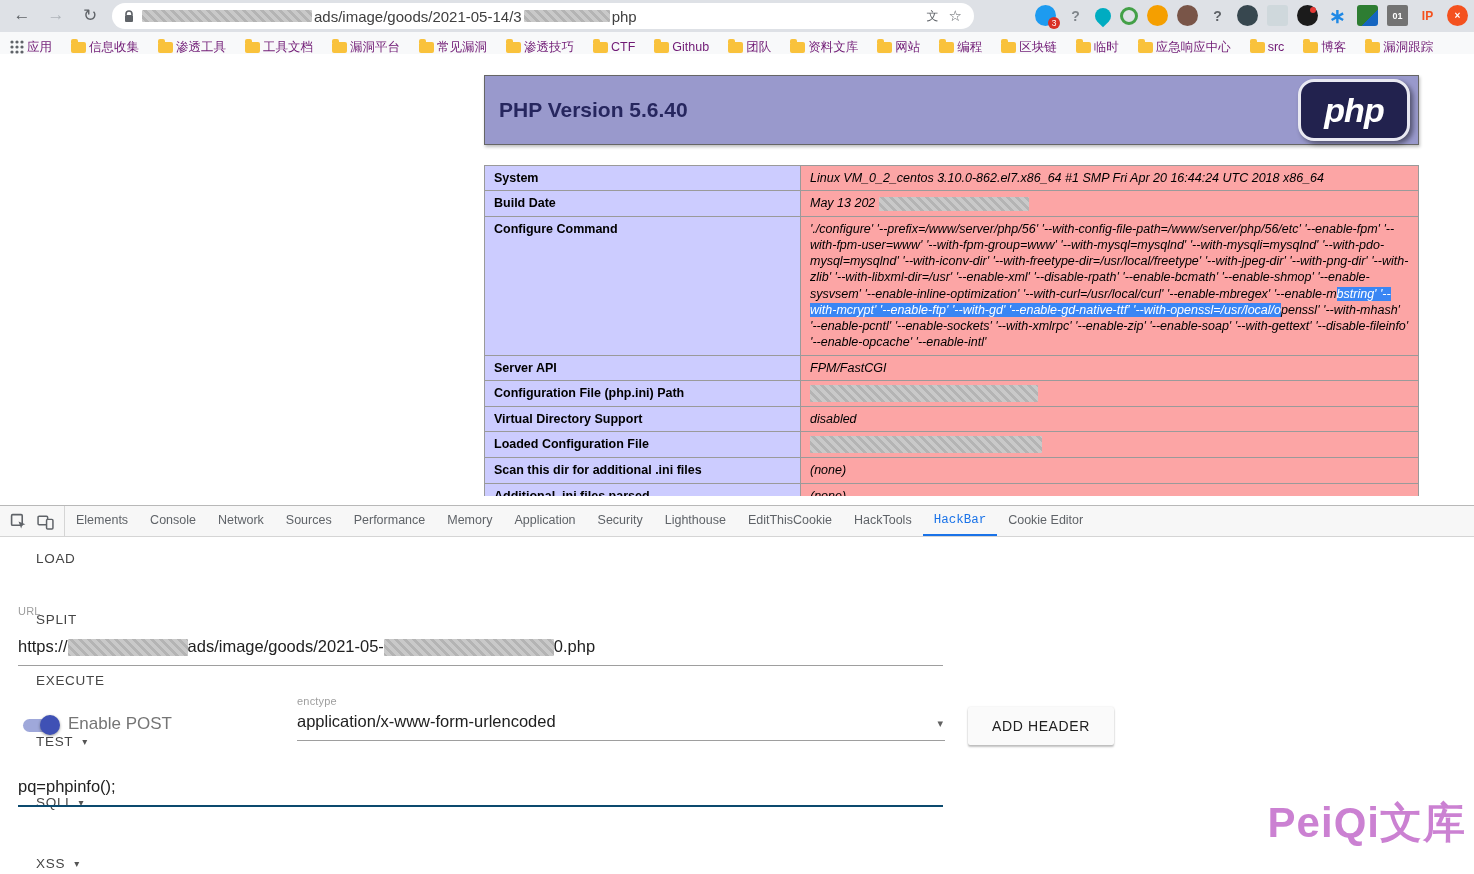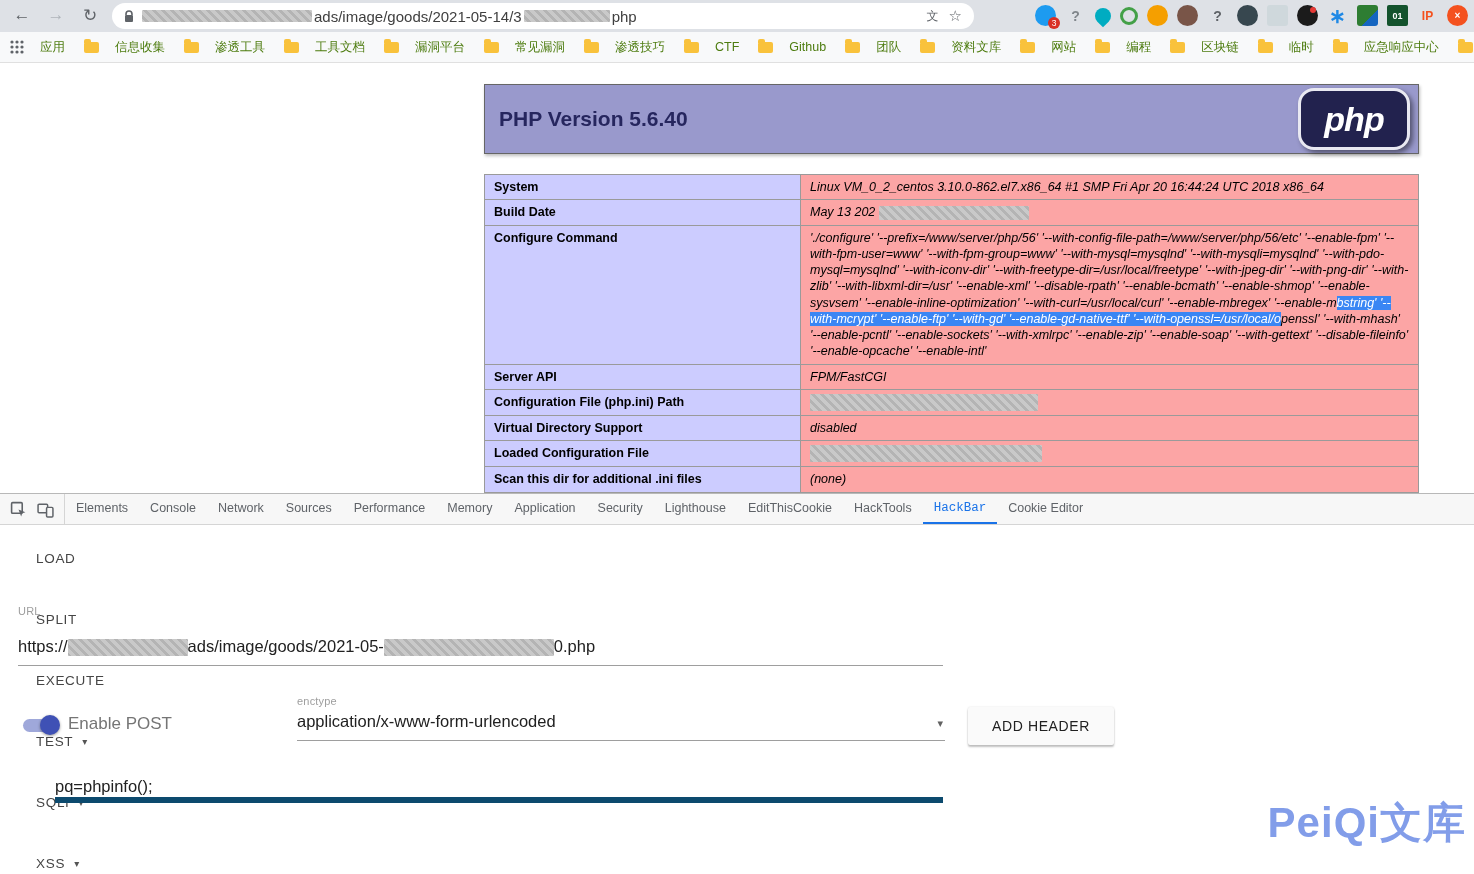--- a/index.html
+++ b/index.html
@@ -29,46 +29,46 @@
   .e4 { border:3px solid #43a047; border-radius:50%; width:18px; height:18px; }
   .e5 { background:#f59f00; border-radius:50%; }
   .e6 { background:#795548; border-radius:50%; }
   .e7 { color:#5f6368; font-weight:bold; font-size:14px; }
   .e8 { background:#37474f; border-radius:50%; }
   .e9 { background:#cfd8dc; border-radius:3px; }
   .e10 { background:#1b1b1b; border-radius:50%; }
   .e10::after { content:""; position:absolute; right:2px; top:2px; width:6px; height:6px; background:#e53935; border-radius:50%; }
   .e11 { color:#1e88e5; font-size:20px; font-weight:bold; }
   .e12 { background:linear-gradient(135deg,#2e7d32 60%,#1565c0 60%); border-radius:3px; }
-  .e13 { background:#14532d; color:#fff; font-weight:bold; font-size:9px; border-radius:2px; }
+  .e13 { background:#737373; color:#fff; font-weight:bold; font-size:9px; border-radius:2px; }
   .e14 { color:#f4511e; font-weight:bold; font-size:12px; }
   .e15 { background:#f4511e; border-radius:50%; color:#fff; font-weight:bold; }
 
   
   .bookmarks { position:absolute; top:32px; left:0; width:1474px; height:31px; background:#f8f9fa; border-bottom:1px solid #e0e0e0; display:flex; align-items:center; padding:0 10px; gap:19px; overflow:hidden; }
-  .bm { display:flex; align-items:center; gap:16px; font-size:12.5px; color:#4d7c0f; white-space:nowrap; cursor:pointer; }
+  .bm { display:flex; align-items:center; gap:3px; font-size:12.5px; color:#701a75; white-space:nowrap; cursor:pointer; }
   .folder { width:15px; height:11px; background:#f9c23c; border-radius:2px; position:relative; flex:0 0 auto; }
   .folder::before { content:""; position:absolute; top:-3px; left:0; width:7px; height:4px; background:#f9c23c; border-radius:2px 2px 0 0; }
   .apps-grid { width:14px; height:14px; flex:0 0 auto; }
 
   
-  .page { position:absolute; top:63px; left:0; width:1474px; height:442px; background:#fff; overflow:hidden; }
+  .page { position:absolute; top:54px; left:0; width:1474px; height:442px; background:#fff; overflow:hidden; }
   .phpinfo { position:absolute; left:484px; top:21px; width:935px; }
   .php-header { height:70px; background:#9999cc; border:1px solid #666; position:relative; display:flex; align-items:center; padding-left:14px; box-shadow:1px 2px 3px rgba(0,0,0,.25); }
   .php-title { font-size:21px; font-weight:bold; color:#26265e; }
   .php-logo { position:absolute; right:8px; top:3px; width:112px; height:62px; background:#22224e; border:3px solid #e9e9f2; border-radius:16px; display:flex; align-items:center; justify-content:center; box-shadow:3px 3px 5px rgba(0,0,0,.45); }
   .php-logo span { color:#fff; font-size:34px; font-weight:bold; font-style:italic; letter-spacing:-1px; }
   .php-table { border-collapse:collapse; width:935px; margin-top:20px; font-size:12.5px; color:#000; }
   .php-table td { border:1px solid #9a9a9a; padding:4px 9px; vertical-align:top; line-height:1.3; }
   td.e { background:#ccccff; font-weight:bold; width:316px; }
   td.v { background:#fca5a5;font-style:italic; }
   .sel { background:#3a86f4; color:#fff; }
 
   
-  .devtools { position:absolute; top:493px; left:0; width:1474px; height:32px; background:#f7f7f7; border-top:1px solid #b8b8b8; border-bottom:1px solid #d5d5d5; display:flex; align-items:center; }
+  .devtools { position:absolute; top:505px; left:0; width:1474px; height:32px; background:#f7f7f7; border-top:1px solid #b8b8b8; border-bottom:1px solid #d5d5d5; display:flex; align-items:center; }
   .dt-icons { display:flex; align-items:center; gap:10px; padding:0 10px; height:100%; border-right:1px solid #d5d5d5; }
   .dt-ic { width:17px; height:17px; cursor:pointer; }
   .dt-tabs { display:flex; align-items:center; height:100%; }
   .dt-tab { padding:0 11px; font-size:12.5px; color:#5f6368; height:100%; display:flex; align-items:center; cursor:pointer; border-bottom:2px solid transparent; }
   .dt-tab.active { color:#1a73e8; border-bottom:2px solid #1a73e8;font-family:Liberation Mono, monospace; }
 
   
   .hackbar { position:absolute; top:537px; left:0; width:1474px; height:337px; background:#fff; }
   .hb-menu { position:absolute; top:14px; left:36px; display:flex; gap:46px;flex-direction:column; }
   .hb-item { font-size:13.5px; font-weight:500; color:#454545; letter-spacing:.7px; display:flex; align-items:center; gap:9px; cursor:pointer; }
@@ -79,22 +79,22 @@
   .hb-url .fld-value { margin-top:20px; border-bottom:1px solid #9e9e9e; padding-bottom:9px; white-space:nowrap; }
   .toggle { position:absolute; left:20px; top:178px; width:40px; height:20px; cursor:pointer; }
   .toggle .track { position:absolute; left:3px; top:4px; width:34px; height:13px; border-radius:7px; background:#9fa8da; }
   .toggle .thumb { position:absolute; right:0; top:0; width:20px; height:20px; border-radius:50%; background:#3f51b5; box-shadow:0 1px 3px rgba(0,0,0,.4); }
   .toggle-label { position:absolute; left:68px; top:177px; font-size:17px; color:#757575; }
   .enctype { position:absolute; left:297px; top:158px; width:648px; }
   .enctype .fld-value { margin-top:5px; border-bottom:1px solid #9e9e9e; padding-bottom:9px; cursor:pointer; position:relative; }
   .enctype .sel-caret { position:absolute; right:2px; top:5px; font-size:11px; color:#616161; }
   .add-header { position:absolute; left:968px; top:170px; width:146px; height:38px; background:#fafafa; border:none; border-radius:2px; box-shadow:0 2px 2px rgba(0,0,0,.24), 0 0 2px rgba(0,0,0,.12); font-family:"Liberation Sans",sans-serif; font-size:14px; font-weight:500; color:#212121; letter-spacing:.6px; cursor:pointer; }
   .hb-body { position:absolute; left:18px; top:236px; width:925px; }
-  .hb-body .fld-value { margin-top:4px; border-bottom:6px solid #0c4a6e; padding-bottom:1px;margin-left:37px; }
-  .watermark { position:absolute; right:8px; top:258px; font-size:42px; font-weight:600; color:#1d4ed8; opacity:.55; letter-spacing:1px; }
+  .hb-body .fld-value { margin-top:4px; border-bottom:2px solid #0c4a6e; padding-bottom:9px; }
+  .watermark { position:absolute; right:8px; top:258px; font-size:42px; font-weight:600; color:#a21caf; opacity:.55; letter-spacing:1px; }
 </style>
 </head>
 <body>
 
 <div class="toolbar">
   <span class="nav-ic ic-back">←</span>
   <span class="nav-ic ic-fwd">→</span>
   <span class="nav-ic ic-ref">↻</span>
 
   <div class="url-pill">

